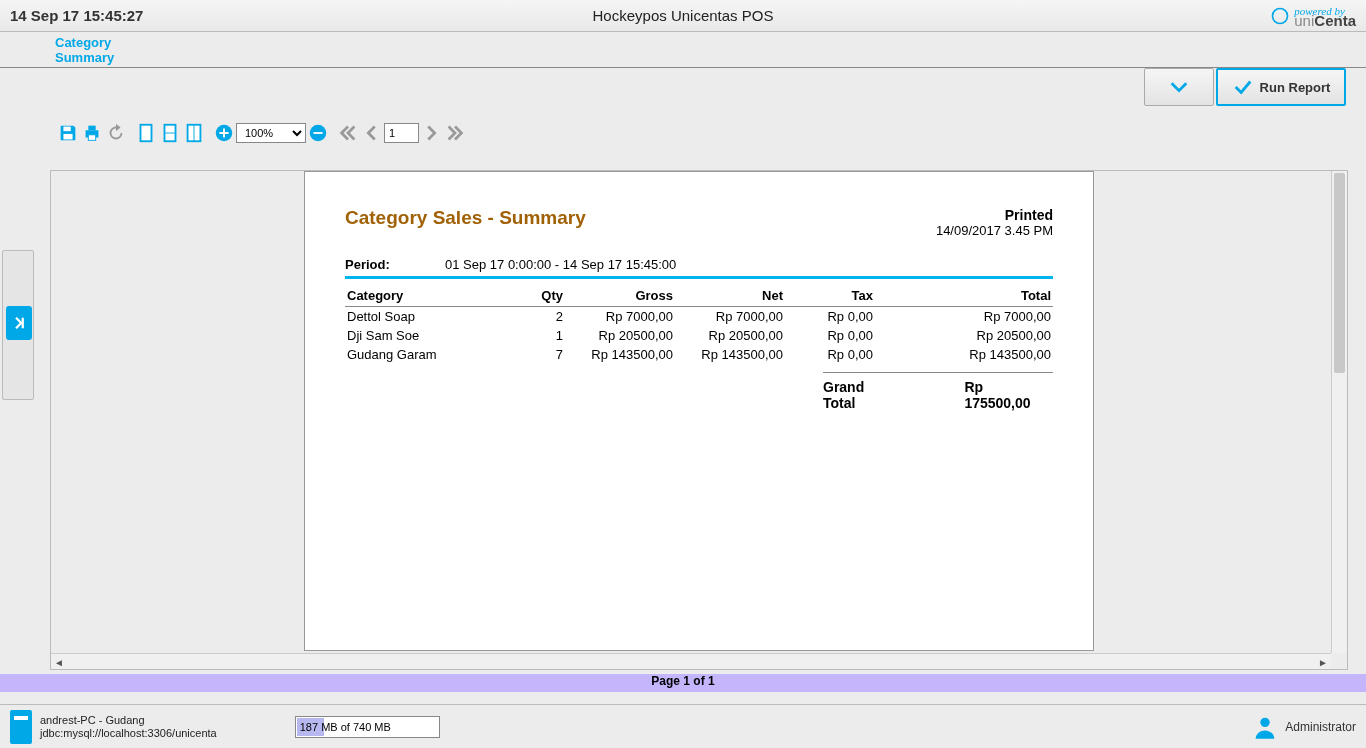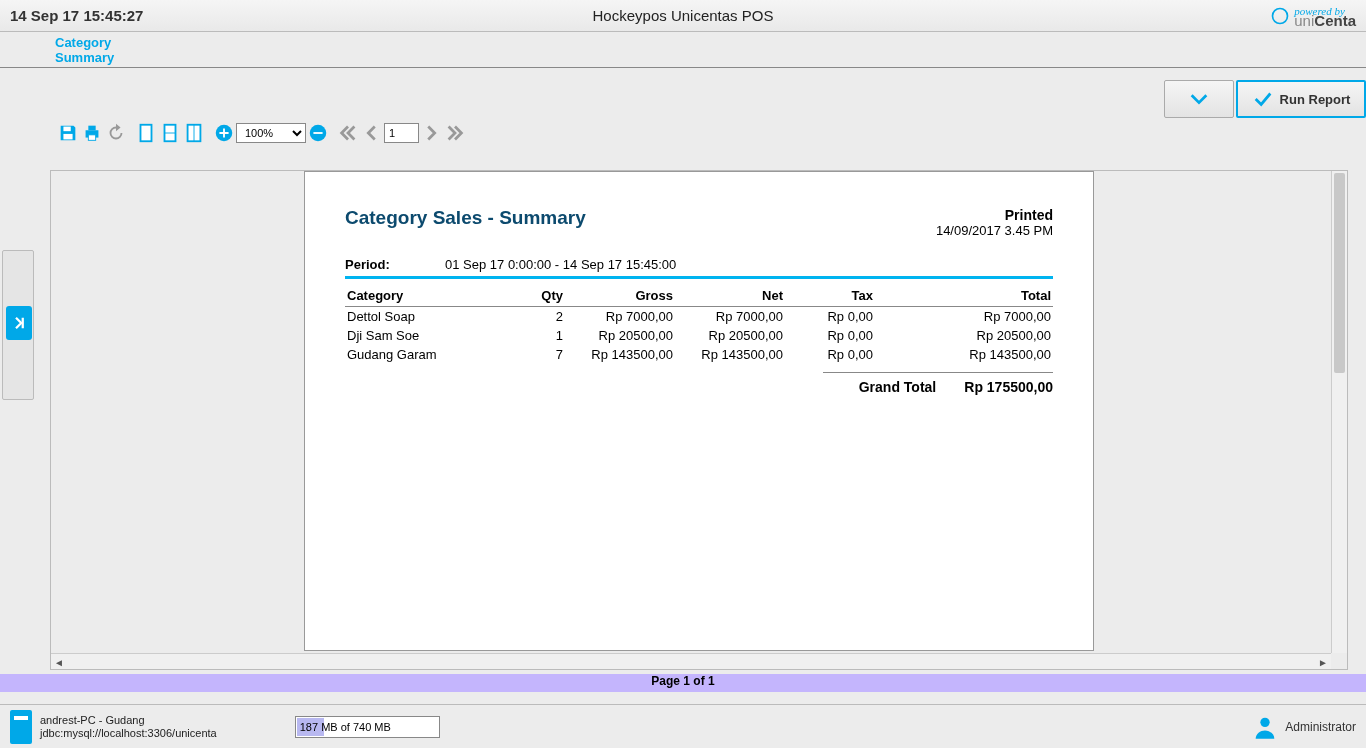--- a/index.html
+++ b/index.html
@@ -7,51 +7,51 @@
 .top-bar { height: 32px; background: linear-gradient(#f5f5f5,#e9e9e9); border-bottom: 1px solid #bbb; display: flex; align-items: center; padding: 0 10px; position: relative; }
 .top-bar .dt { font-size: 15px; color: #333; font-weight: bold; }
 .top-bar .title { position: absolute; left: 50%; transform: translateX(-50%); font-weight: normal; font-size: 15px; color: #222; }
 .top-bar .brand { position: absolute; right: 10px; display: flex; align-items: center; gap: 4px; }
 .brand svg { width: 20px; height: 20px; }
 .brand-text1 { color: #00a8e8; font-style: italic; font-size: 11px; font-family: cursive; }
 .brand-text2 { color: #888; font-size: 15px; }
 .brand-text2 b { color: #444; }
 .crumb-bar { height: 36px; border-bottom: 1px solid #888; padding-left: 55px; display: flex; flex-direction: column; justify-content: center; }
 .crumb-bar a { color: #00a8e8; font-weight: bold; font-size: 13px; text-decoration: none; line-height: 15px; }
-.action-bar { height: 50px; display: flex; justify-content: flex-end; align-items: flex-end; gap: 2px; }
+.action-bar { height: 50px; display: flex; justify-content: flex-end; align-items: flex-start; padding-right: 20px; gap: 2px; }
 .btn { height: 38px; border: 1px solid #aaa; background: linear-gradient(#f5f5f5,#e3e3e3); border-radius: 2px; display: flex; align-items: center; justify-content: center; cursor: pointer; font-size: 13px; font-weight: bold; color: #333; }
 .btn.chev { width: 70px; }
 .btn.run { width: 130px; border: 2px solid #00a8e8; gap: 6px; }
 .btn svg { width: 22px; height: 22px; }
 .report-toolbar { height: 30px; display: flex; align-items: center; padding-left: 56px; }
 .rt-icon { width: 24px; height: 24px; display: flex; align-items: center; justify-content: center; cursor: pointer; }
 .rt-icon svg { width: 22px; height: 22px; }
 .zoom-box { width: 70px; height: 20px; border: 1px solid #888; background: #fff; font-size: 11px; padding: 0 4px; }
 .page-box { width: 35px; height: 20px; border: 1px solid #888; background: #fff; font-size: 11px; padding: 0 4px; }
 .report-area { position: absolute; left: 50px; right: 18px; top: 170px; bottom: 78px; border: 1px solid #bbb; background: #ececec; }
 .report-scroll { position: absolute; inset: 0; overflow: auto; }
 .vscroll { position: absolute; right: 0; top: 0; bottom: 16px; width: 16px; background: #f0f0f0; border-left: 1px solid #ccc; }
 .vscroll .thumb { position: absolute; top: 2px; left: 2px; right: 2px; height: 200px; background: #c8c8c8; border-radius: 2px; }
 .hscroll { position: absolute; left: 0; right: 16px; bottom: 0; height: 16px; background: #f0f0f0; border-top: 1px solid #ccc; }
 .hscroll .arrow { position: absolute; top: 0; width: 16px; height: 16px; display:flex; align-items:center; justify-content:center; font-size:10px; color:#555;}
 .hscroll .arrow.l { left: 0; }
 .hscroll .arrow.r { right: 0; }
 .report-page { width: 790px; min-height: 480px; background: #fff; border: 1px solid #999; margin: 0 auto; margin-top: 0; padding: 35px 40px; position: relative; }
-.rp-title { color: #0c4a6e; font-weight: bold; font-size: 19px; }
+.rp-title { color: #a16207; font-weight: bold; font-size: 19px; }
 .rp-printed { position: absolute; right: 40px; top: 35px; text-align: right; }
 .rp-printed .lbl { font-weight: bold; font-size: 14px; }
 .rp-printed .ts { font-size: 13px; }
 .rp-period { margin-top: 28px; font-size: 13px; display: flex; }
 .rp-period .lbl { font-weight: bold; width: 100px; }
 .rp-line { height: 3px; background: #00b4f0; margin-top: 4px; }
 .rp-table { width: 100%; margin-top: 6px; border-collapse: collapse; font-size: 13px; }
 .rp-table th { text-align: left; font-weight: bold; border-bottom: 1px solid #888; padding: 3px 2px; }
 .rp-table th.r, .rp-table td.r { text-align: right; }
 .rp-table td { padding: 2px 2px; }
-.rp-grand { margin-top: 8px; display: flex; justify-content: flex-end; gap: 28px; font-weight: bold; font-size: 14px; border-top: 1px solid #888; padding-top: 6px; width: 230px; margin-left: auto; }
+.rp-grand { margin-top: 8px; display: flex; justify-content: flex-end; gap: 64px; font-weight: bold; font-size: 14px; border-top: 1px solid #888; padding-top: 6px; width: 230px; margin-left: auto; }
 .page-label-bar { position: absolute; left: 0; right: 0; bottom: 56px; height: 18px; text-align: center; font-size: 12px; font-weight: bold; background: #c4b5fd; }
 .side-tab { position: absolute; left: 2px; top: 250px; width: 32px; height: 150px; background: #e5e5e5; border: 1px solid #bbb; border-radius: 2px; }
 .side-tab .handle { position: absolute; left: 3px; top: 55px; width: 26px; height: 34px; background: #00a8e8; border-radius: 3px; display:flex; align-items:center; justify-content:center; }
 .side-tab .handle svg { width:18px; height:18px; fill:#fff; }
 .status-bar { position: absolute; left: 0; right: 0; bottom: 0; height: 44px; background: #ececec; border-top: 1px solid #bbb; display: flex; align-items: center; padding: 0 10px; gap: 8px; }
 .sb-icon { width: 22px; height: 34px; background: #00a8e8; border-radius: 2px; position: relative; }
 .sb-icon::before { content:""; position:absolute; left:4px; right:4px; top:6px; height:4px; background:#fff; }
 .sb-text { font-size: 11px; color: #222; line-height: 13px; }
 .mem-box { width: 145px; height: 22px; border: 1px solid #888; background: #fff; margin-left: 70px; position: relative; font-size: 11px; display:flex; align-items:center; padding-left:4px; }
 .mem-box .fill { position:absolute; left:1px; top:1px; bottom:1px; width:27px; background:#b8b8f0; }

